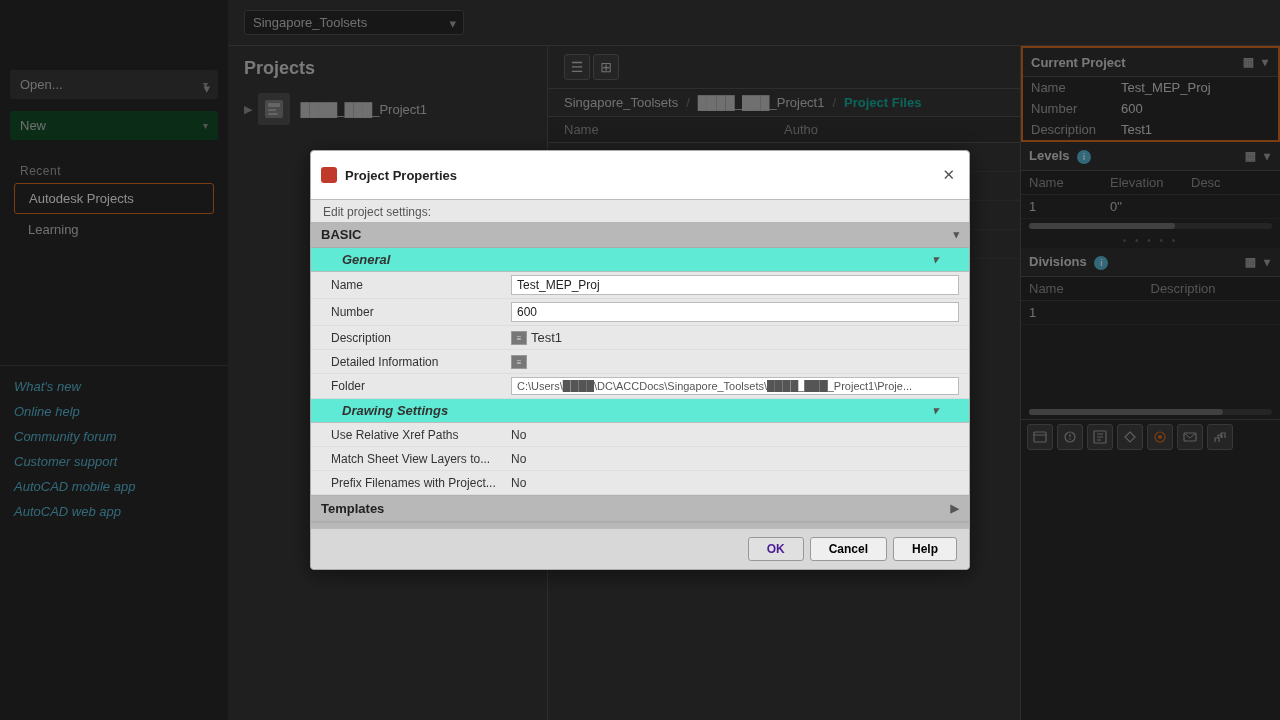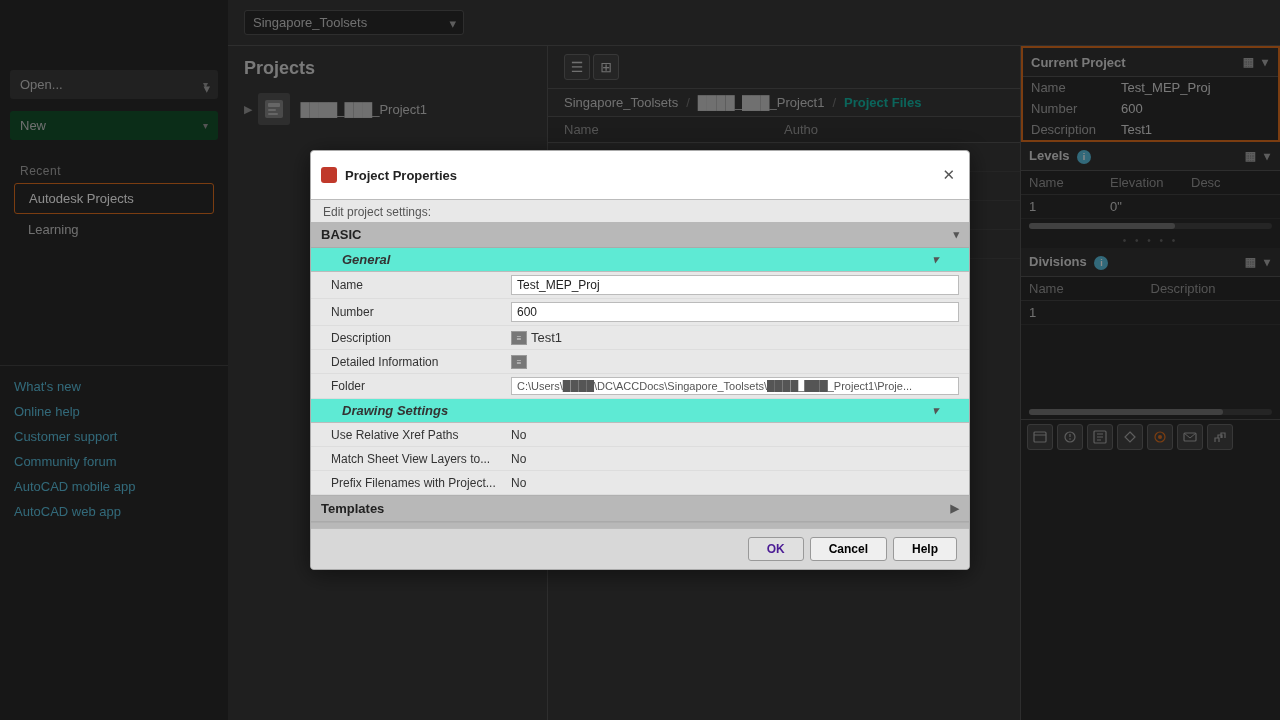--- a/index.html
+++ b/index.html
@@ -60,20 +60,21 @@
       border-top: 1px solid #444;
       padding: 8px 0 4px 0;
     }
     .sidebar-link {
       display: block;
       padding: 5px 14px;
       color: #5bc0de;
       cursor: pointer;
       font-size: 13px;
       text-decoration: none;
+      font-style: italic;
     }
 
     
     #main {
       flex: 1;
       background: #3a3a3a;
       display: flex;
       flex-direction: column;
       height: 720px;
       position: relative;
@@ -489,22 +490,22 @@
     </button>
     <div style="margin-top:14px;">
       <div class="sidebar-section-label">Recent</div>
       <div class="sidebar-nav-item active">Autodesk Projects</div>
       <div class="sidebar-nav-item">Learning</div>
     </div>
   </div>
   <div id="sidebar-bottom">
     <a class="sidebar-link">What's new</a>
     <a class="sidebar-link">Online help</a>
+    <a class="sidebar-link">Community forum</a>
     <a class="sidebar-link">Customer support</a>
-    <a class="sidebar-link">Community forum</a>
     <a class="sidebar-link">AutoCAD mobile app</a>
     <a class="sidebar-link">AutoCAD web app</a>
   </div>
 </div>
 
 <div id="main">
   <div id="main-header">
     <div class="select-wrap">
       <select class="dropdown-select">
         <option>Singapore_Toolsets</option>

